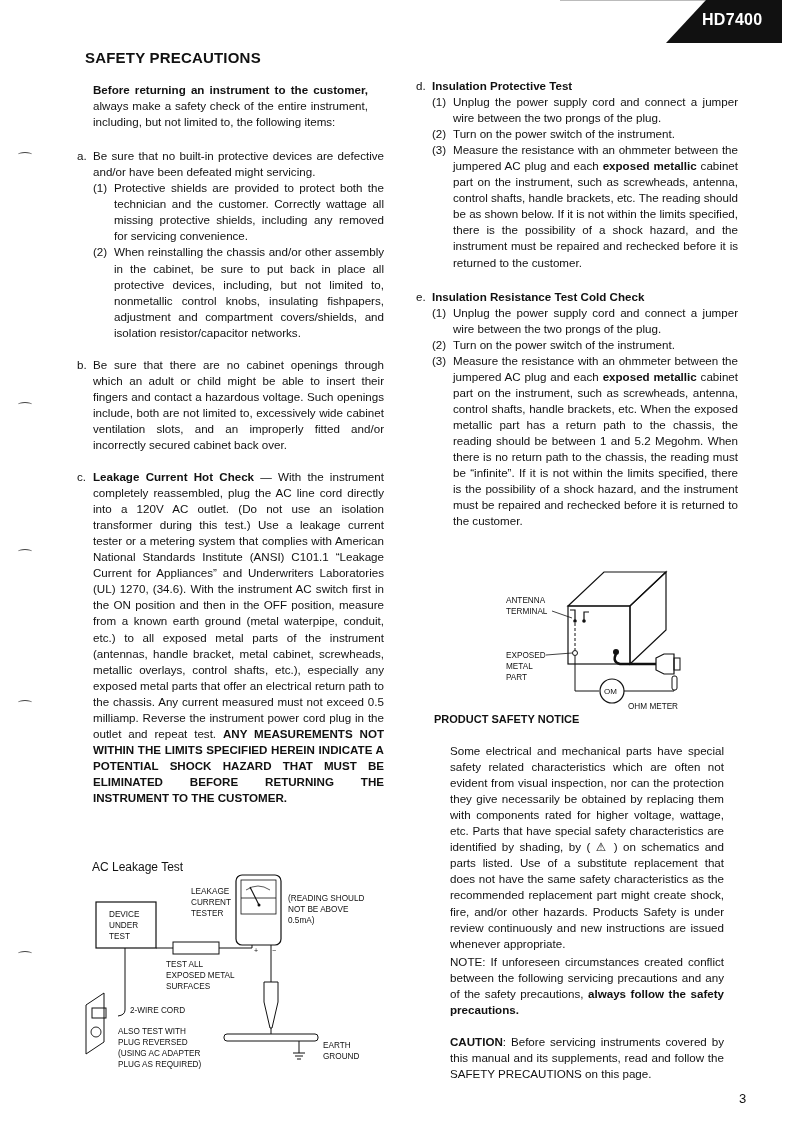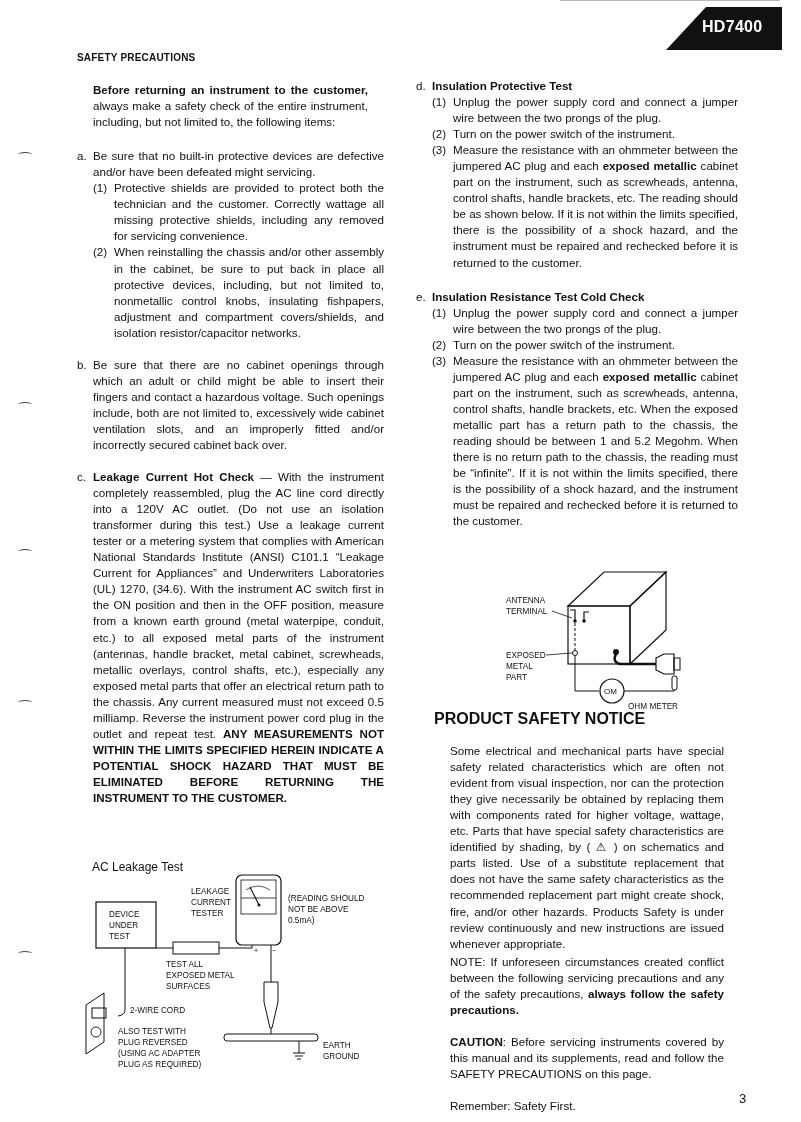--- a/index.html
+++ b/index.html
@@ -1,38 +1,38 @@
 <!DOCTYPE html>
 <html><head>
 <meta charset="utf-8">
 <style>
   html, body { margin:0; padding:0; background:#fff; }
   body { width:801px; height:1122px; position:relative; overflow:hidden;
          font-family:"Liberation Sans", sans-serif; color:#111; }
-  .badge { position:absolute; top:0; left:666px; width:116px; height:43px;margin-top:7px; }
+  .badge { position:absolute; top:0; left:666px; width:116px; height:43px; }
   .badge svg { position:absolute; left:0; top:0; }
   .badge span { position:absolute; left:36px; top:11px; color:#fff; font-weight:bold; font-size:16px; letter-spacing:0.3px; }
   .topline { position:absolute; top:0; left:560px; width:220px; height:1px; background:#bbb; }
   .col { position:absolute; font-size:11.6px; line-height:16.05px; }
   .colL { left:77px; top:50px; width:307px; }
   .colR { left:416px; top:78px; width:322px; }
-  h1 { font-size:10px; margin:0 0 11px 0; font-weight:bold; letter-spacing:0.2px; }
+  h1 { font-size:15px; margin:0 0 11px 8px; font-weight:bold; letter-spacing:0.2px; }
   p { margin:16px; text-align:justify; }
   .b { font-weight:bold; }
   .sec { margin-top:15px; }
   .item { position:relative; padding-left:16px; text-align:justify; }
   .item .lbl { position:absolute; left:0; top:0; }
   .sub { position:relative; padding-left:21px; text-align:justify; }
   .sub .lbl { position:absolute; left:0; top:0; }
   .colR .item { padding-left:16px; }
   .colR .sub { padding-left:37px; }
   .colR .sub .lbl { left:16px; }
   .diagram { position:absolute; }
   .diagram text { font-family:"Liberation Sans", sans-serif; }
-  h2 { font-size:16px; font-weight:bold; margin:0 0 4px 0; }
+  h2 { font-size:11px; font-weight:bold; margin:0 0 4px 0; }
   .pgnum { position:absolute; left:739px; top:1091px; font-size:13px; }
   .margin-mark { position:absolute; left:18px; width:14px; height:4px; border-top:1.5px solid #444; border-radius:50% 50% 0 0; }
 </style>
 </head>
 <body>
 
 <div class="topline"></div>
 <div class="badge">
   <svg width="116" height="43">
     <polygon points="0,43 40,0 116,0 116,43" fill="#111"></polygon>
@@ -175,16 +175,15 @@
 </svg>
 
 <div class="col" style="left:434px; top:711px; width:306px;">
   <h2>PRODUCT SAFETY NOTICE</h2>
   <p><span>Some electrical and mechanical parts have special safety related characteristics which are often not evident from visual inspection, nor can the protection they give necessarily be obtained by replacing them with components rated for higher voltage, wattage, etc. Parts that have special safety characteristics are identified by shading, by ( </span><span>⚠</span><span> ) on schematics and parts listed. Use of a substitute replacement that does not have the same safety characteristics as the recommended replacement part might create shock, fire, and/or other hazards. Products Safety is under review continuously and new instructions are issued whenever appropriate.</span></p>
 </div>
 
 <div class="col" style="left:434px; top:938px; width:306px;">
   <p><span>NOTE: If unforeseen circumstances created conflict between the following servicing precautions and any of the safety precautions, </span><span class="b">always follow the safety precautions.</span></p>
   <p><span class="b">CAUTION</span><span>: Before servicing instruments covered by this manual and its supplements, read and follow the SAFETY PRECAUTIONS on this page.</span></p>
-  <p>Remember: Safety First.</p>
 </div>
 
 <div class="pgnum">3</div>
 
 </body></html>

